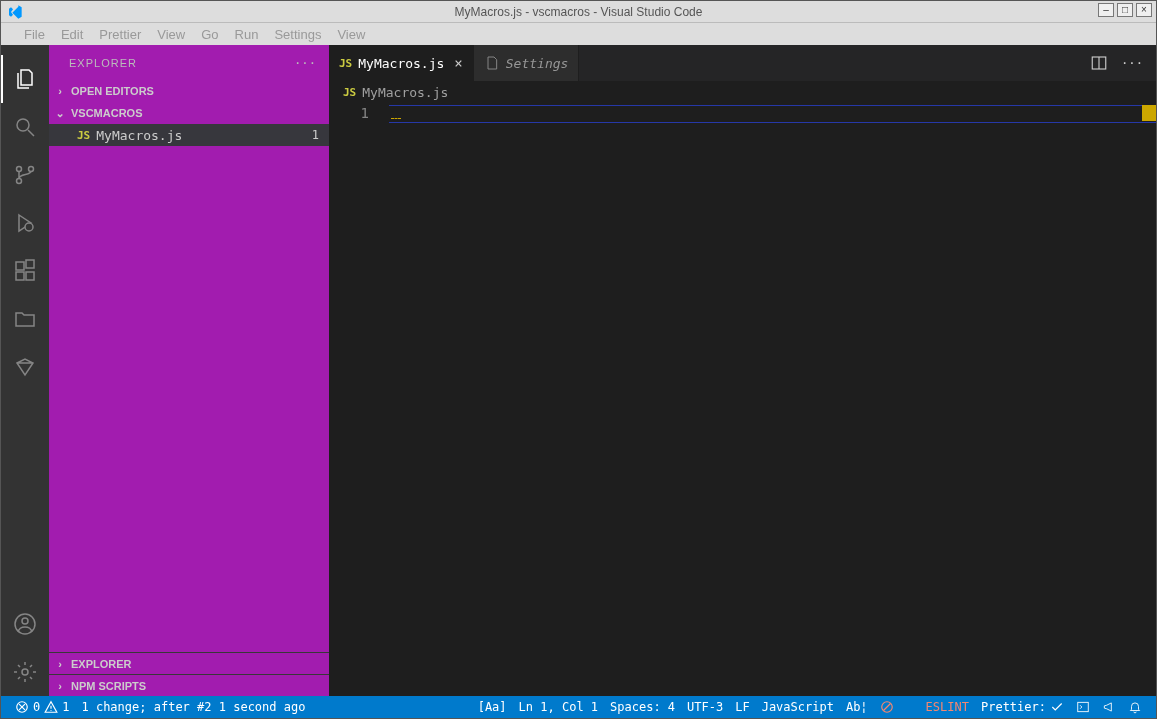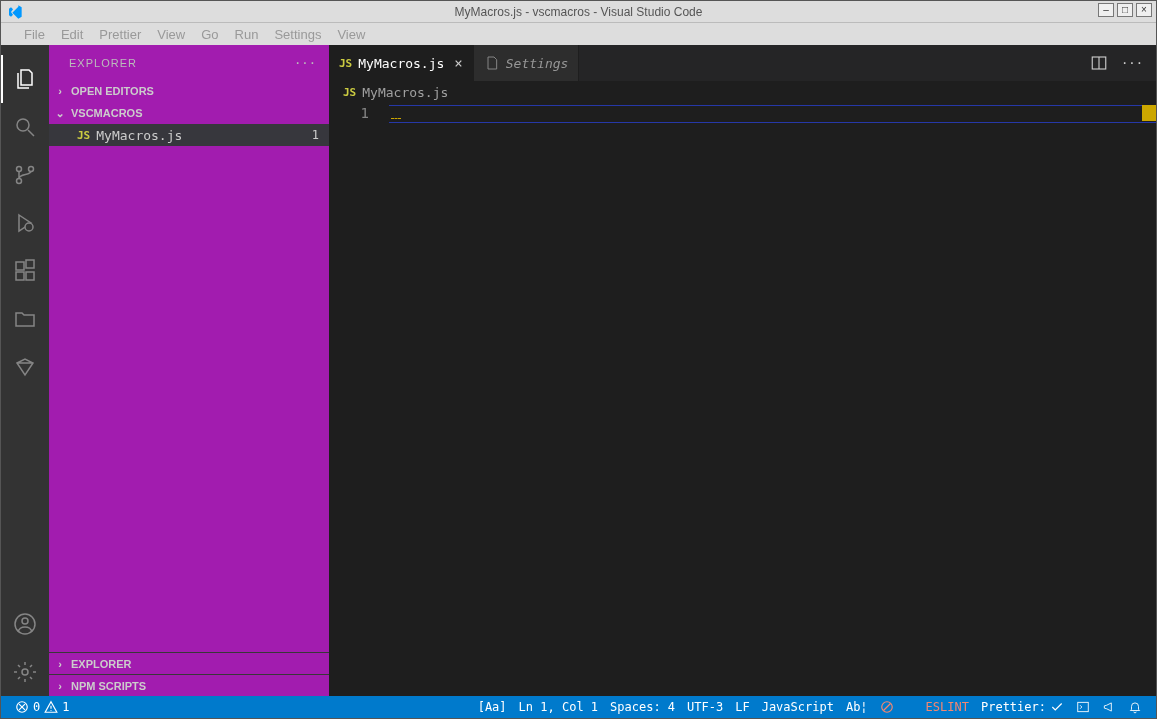--- a/index.html
+++ b/index.html
@@ -472,20 +472,23 @@
         <line x1="17" y1="7" x2="7" y2="17" stroke="currentColor" stroke-width="2"></line>
       </svg>
     <span>0</span>
     <svg width="14" height="14" viewBox="0 0 24 24">
         <path d="M12 3l10 18H2L12 3z" fill="none" stroke="currentColor" stroke-width="2"></path>
         <line x1="12" y1="10" x2="12" y2="15" stroke="currentColor" stroke-width="2"></line>
         <circle cx="12" cy="18" r="1" fill="currentColor"></circle>
       </svg>
     <span>1</span>
   </div>
+  <div class="sb-item">
+    <span>1 change; after #2  1 second ago</span>
+  </div>
   <div class="spacer"></div>
   <div class="sb-item">
       <span>[Aa]</span>
     </div>
   <div class="sb-item">
       <span>Ln 1, Col 1</span>
     </div>
   <div class="sb-item">
       <span>Spaces: 4</span>
     </div>

